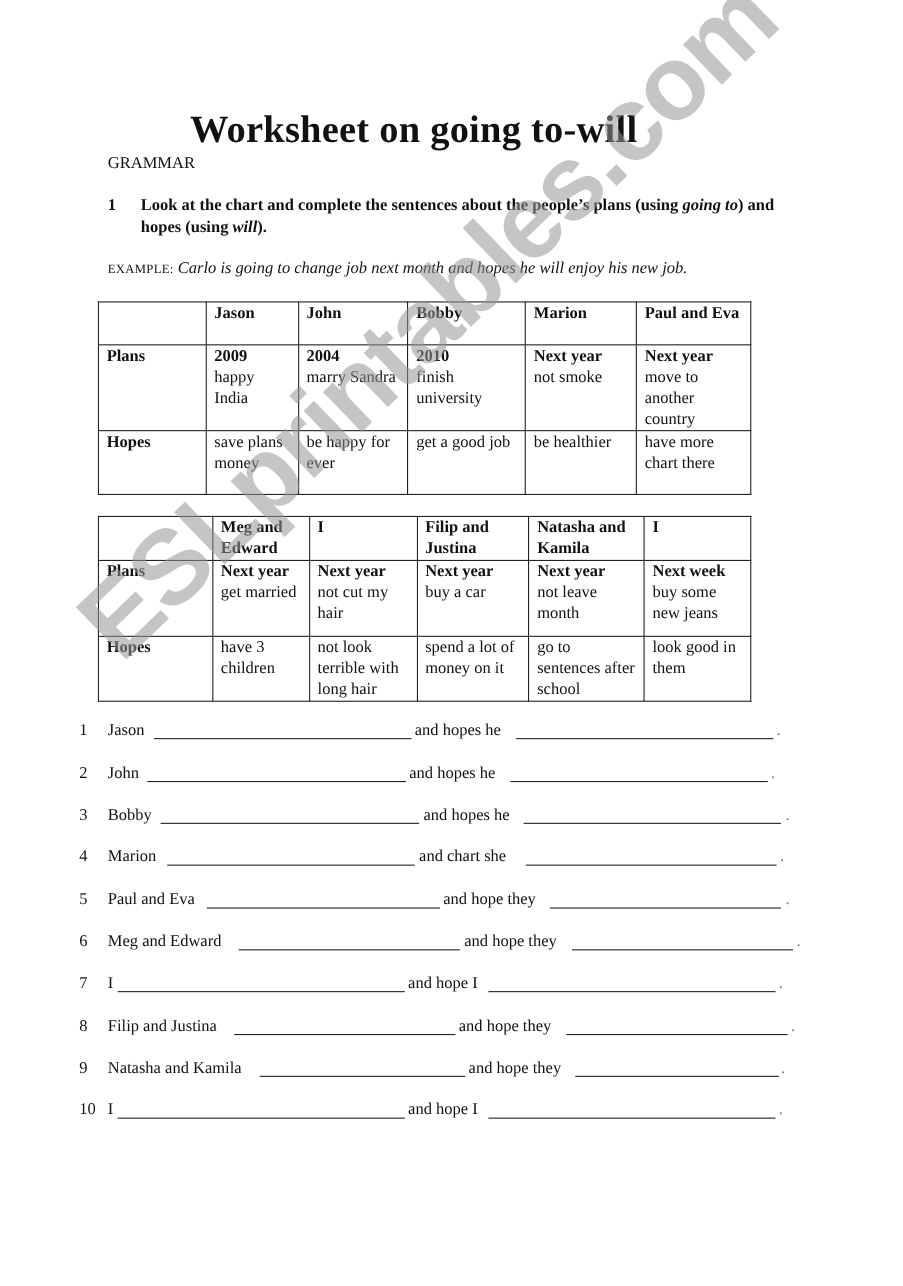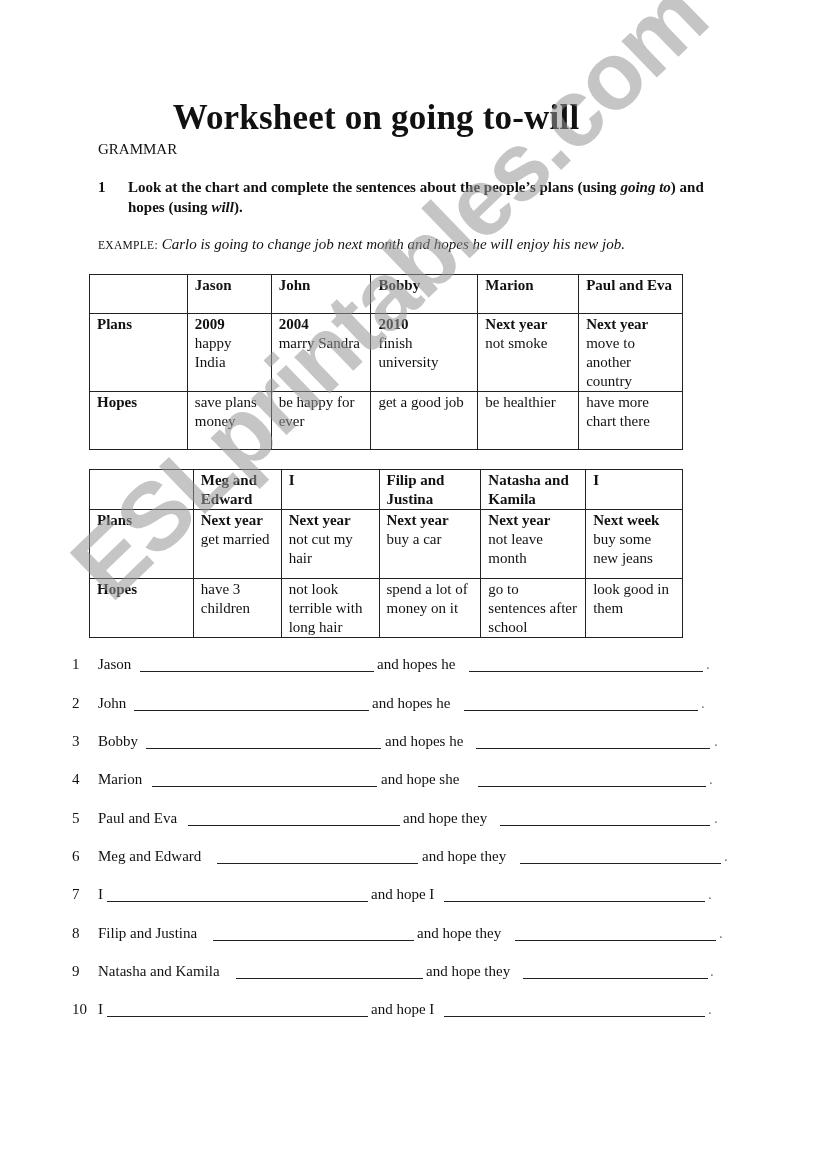--- a/index.html
+++ b/index.html
@@ -146,21 +146,21 @@
       <span class="subj">Bobby</span>
       <span class="blank" style="left:74px;width:235px"></span>
       <span class="mid" style="left:313px">and hopes he</span>
       <span class="blank" style="left:404px;width:234px"></span>
       <span class="dot" style="left:642px">.</span>
     </div>
     <div class="sent" style="top:771px">
       <span class="n">4</span>
       <span class="subj">Marion</span>
       <span class="blank" style="left:80px;width:225px"></span>
-      <span class="mid" style="left:309px">and hope she</span>
+      <span class="mid" style="left:309px">and chart she</span>
       <span class="blank" style="left:406px;width:228px"></span>
       <span class="dot" style="left:637px">.</span>
     </div>
     <div class="sent" style="top:810px">
       <span class="n">5</span>
       <span class="subj">Paul and Eva</span>
       <span class="blank" style="left:116px;width:212px"></span>
       <span class="mid" style="left:331px">and hope they</span>
       <span class="blank" style="left:428px;width:210px"></span>
       <span class="dot" style="left:642px">.</span>

